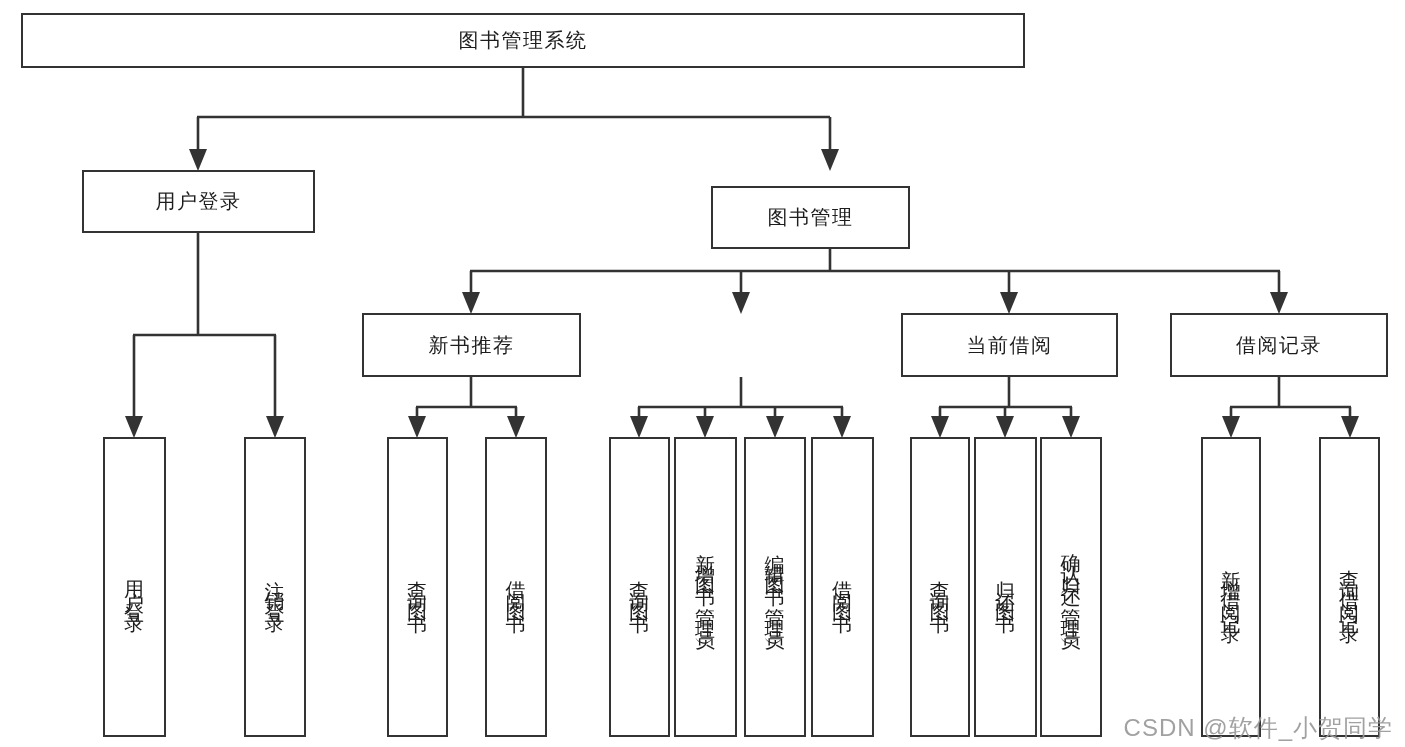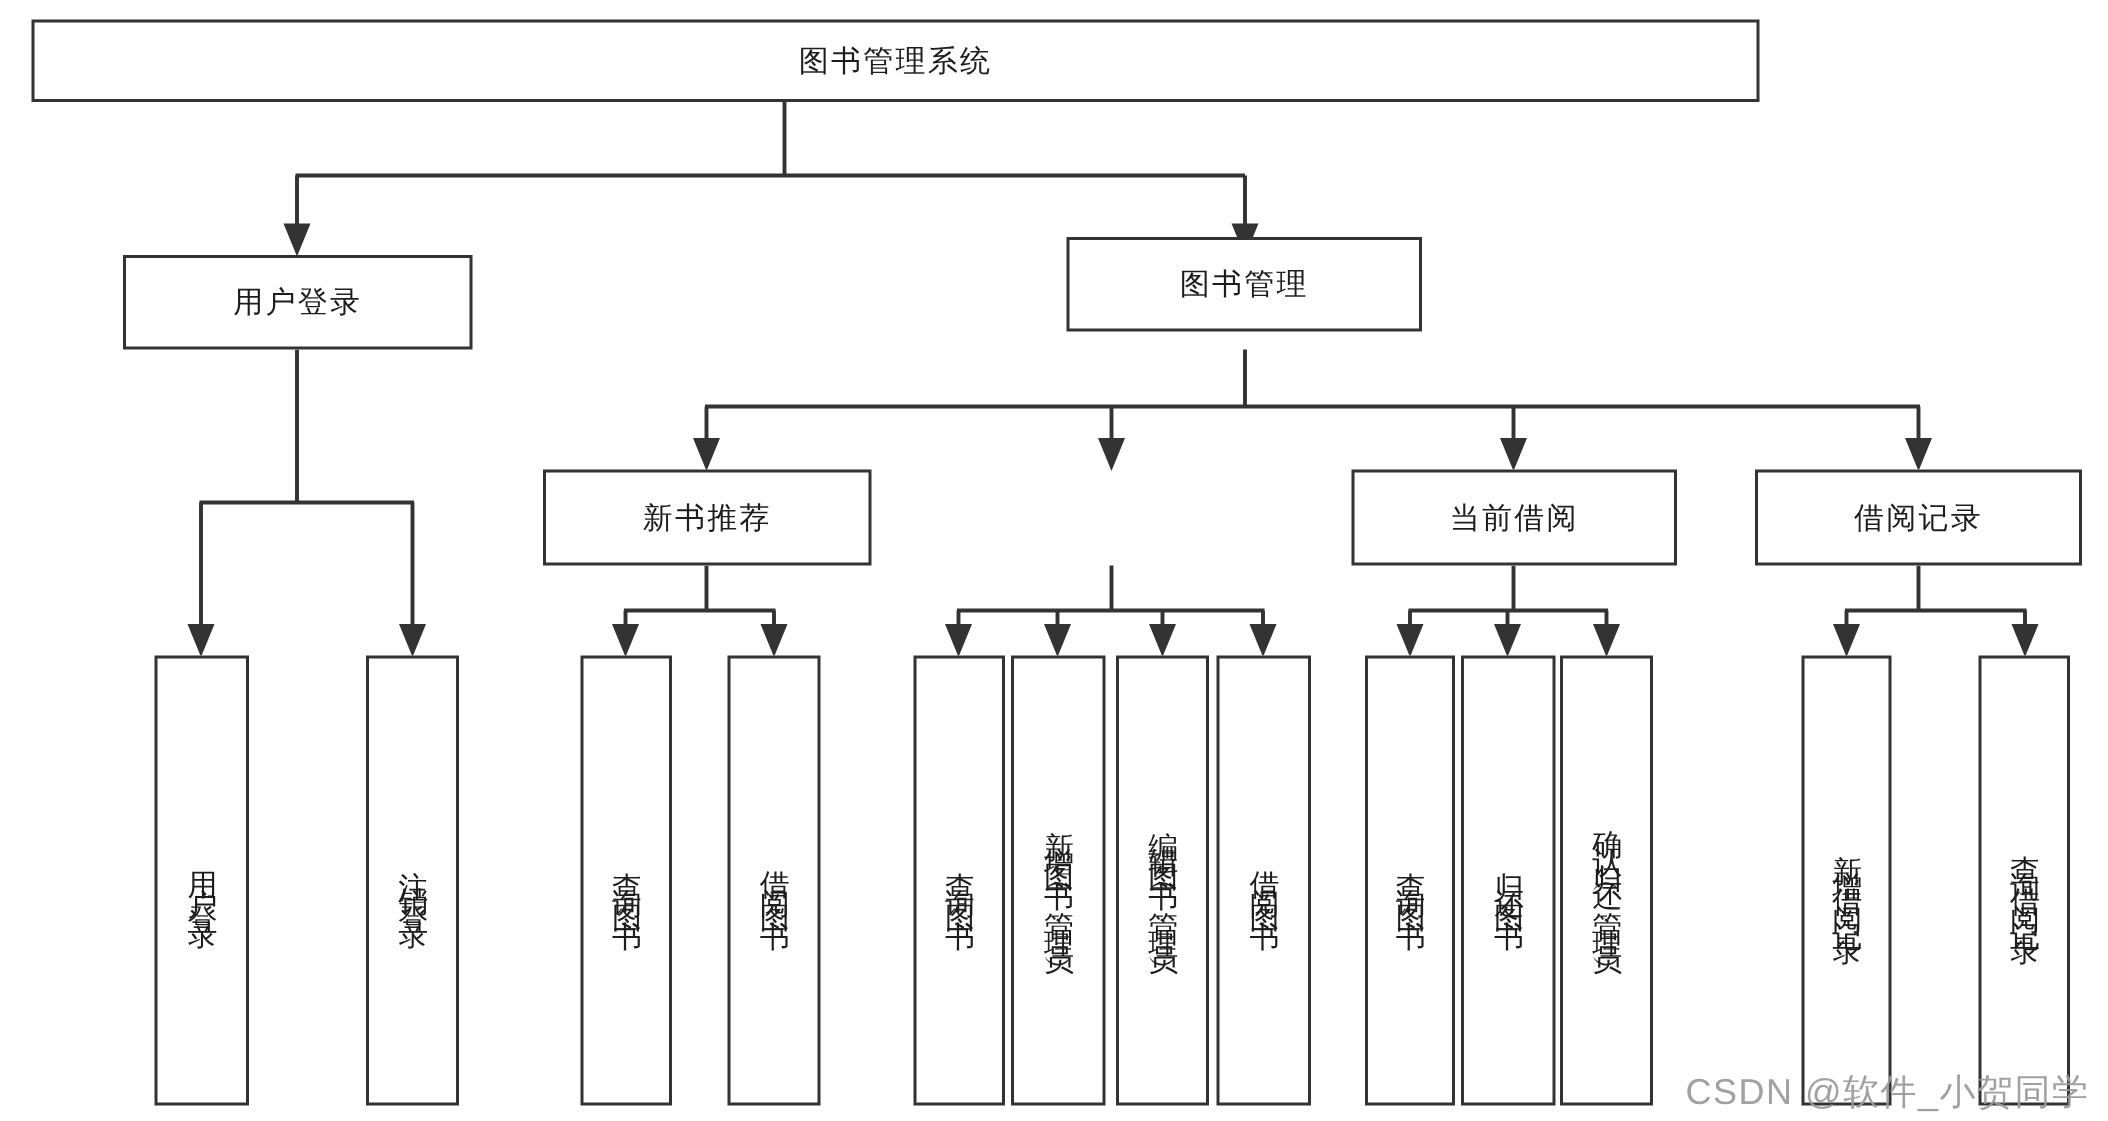--- a/index.html
+++ b/index.html
@@ -114,28 +114,28 @@
       <polygon points="996,416 1014,416 1005,438"></polygon>
       <polygon points="1062,416 1080,416 1071,438"></polygon>
     </g>
     <g>
       <path d="M1279,377 V407 M1230,407 H1351 M1231,407 V418 M1350,407 V418"></path>
       <polygon points="1222,416 1240,416 1231,438"></polygon>
       <polygon points="1341,416 1359,416 1350,438"></polygon>
     </g>
   </svg>
 
-  <div class="box" style="left:21px; top:13px; width:1152px; height:55px;">
+  <div class="box" style="left:21px; top:13px; width:1004px; height:55px;">
     <span class="lbl">图书管理系统</span>
   </div>
 
   <div class="box" style="left:82px; top:170px; width:233px; height:63px;">
     <span class="lbl">用户登录</span>
   </div>
-  <div class="box" style="left:711px; top:158px; width:237px; height:63px;">
+  <div class="box" style="left:711px; top:186px; width:199px; height:63px;">
     <span class="lbl">图书管理</span>
   </div>
 
   <div class="box" style="left:362px; top:313px; width:219px; height:64px;">
     <span class="lbl">新书推荐</span>
   </div>
   <div class="box" style="left:901px; top:313px; width:217px; height:64px;text-align:center;">
     <span class="lbl">当前借阅</span>
   </div>
   <div class="box" style="left:1170px; top:313px; width:218px; height:64px;">

